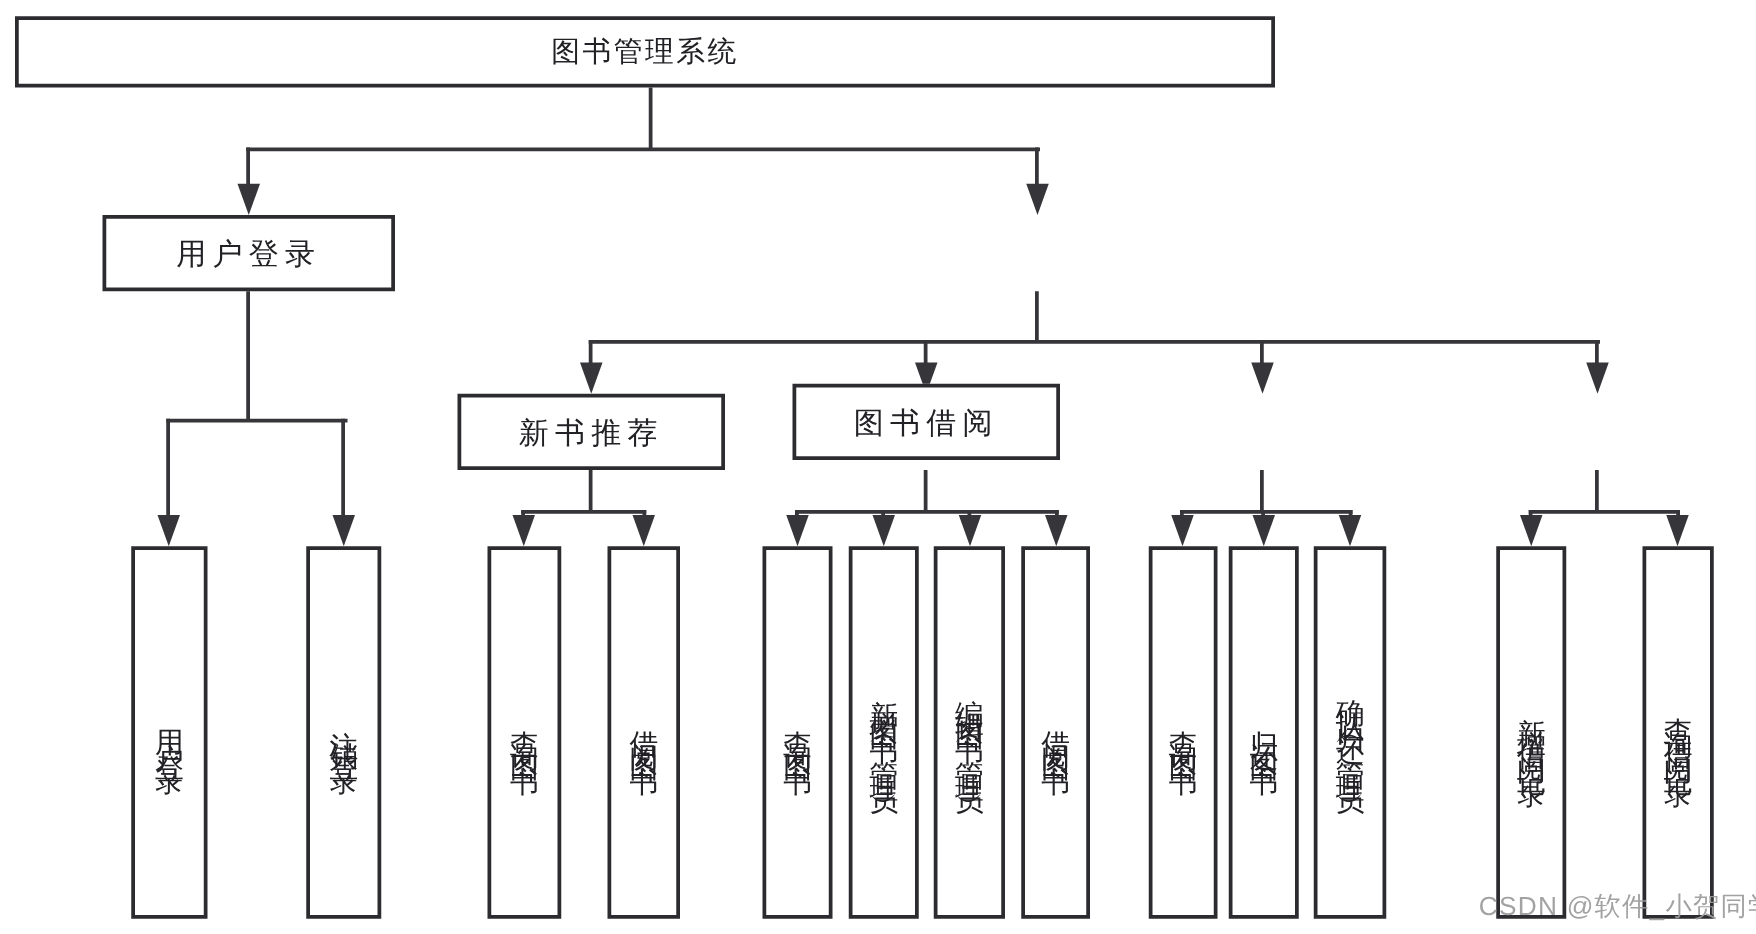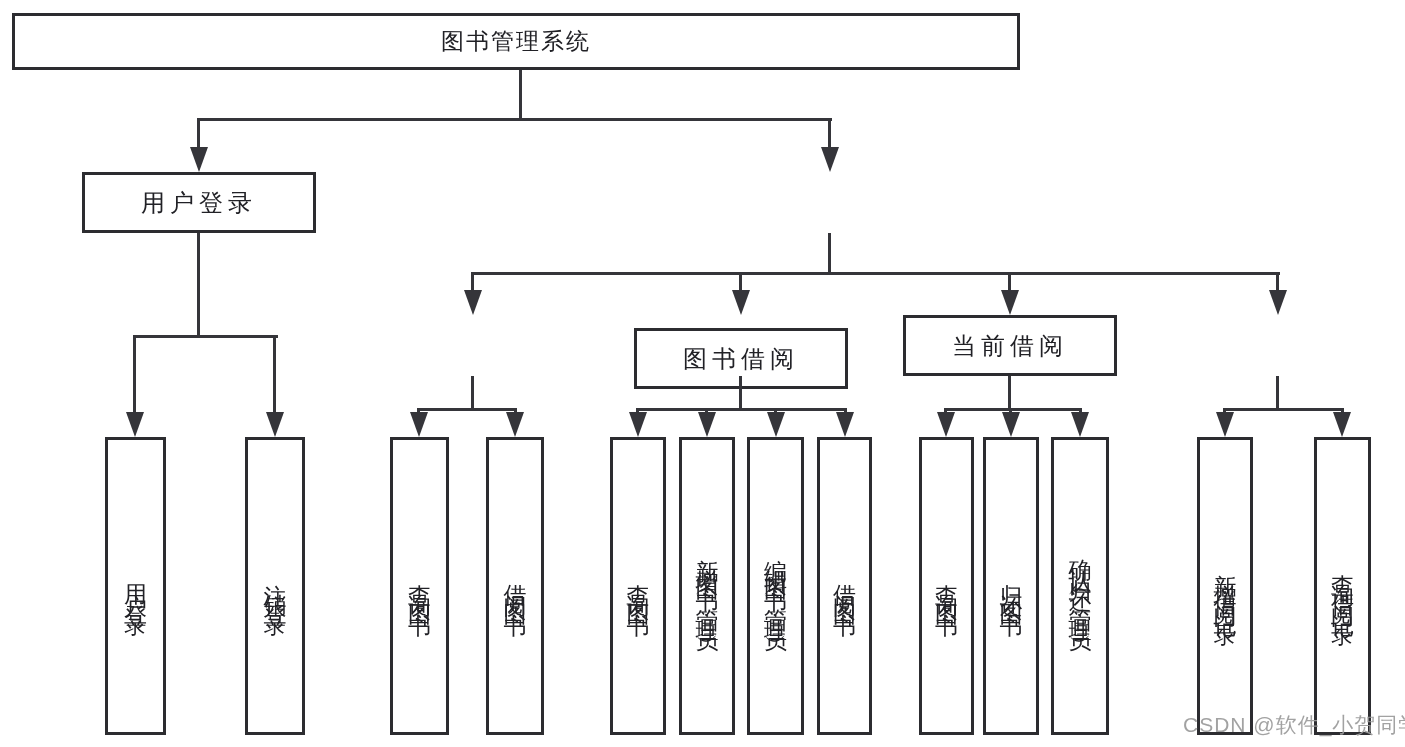--- a/index.html
+++ b/index.html
@@ -55,22 +55,22 @@
   <div class="ln" style="left:471px;top:272px;width:809px;height:3px"></div>
   <div class="ln" style="left:471px;top:272px;width:3px;height:21px"></div>
   <div class="ah" style="left:464px;top:290px"></div>
   <div class="ln" style="left:739px;top:272px;width:3px;height:21px"></div>
   <div class="ah" style="left:732px;top:290px"></div>
   <div class="ln" style="left:1008px;top:272px;width:3px;height:21px"></div>
   <div class="ah" style="left:1001px;top:290px"></div>
   <div class="ln" style="left:1276px;top:272px;width:3px;height:21px"></div>
   <div class="ah" style="left:1269px;top:290px"></div>
 
-  <div class="b" style="left:634px;top:328px;width:214px;height:61px">图书借阅</div>
-  <div class="b" style="left:903px;top:315px;width:214px;height:61px">当前借阅</div>
+  <div class="b" style="left:366px;top:315px;width:214px;height:61px">新书推荐</div>
+  <div class="b" style="left:634px;top:307px;width:214px;height:61px">图书借阅</div>
 
   <div class="ln" style="left:471px;top:376px;width:3px;height:34px"></div>
   <div class="ln" style="left:417px;top:408px;width:100px;height:3px"></div>
   <div class="ln" style="left:417px;top:408px;width:3px;height:9px"></div>
   <div class="ah" style="left:410px;top:412px"></div>
   <div class="ln" style="left:514px;top:408px;width:3px;height:9px"></div>
   <div class="ah" style="left:506px;top:412px"></div>
 
   <div class="ln" style="left:739px;top:376px;width:3px;height:34px"></div>
   <div class="ln" style="left:636px;top:408px;width:211px;height:3px"></div>

